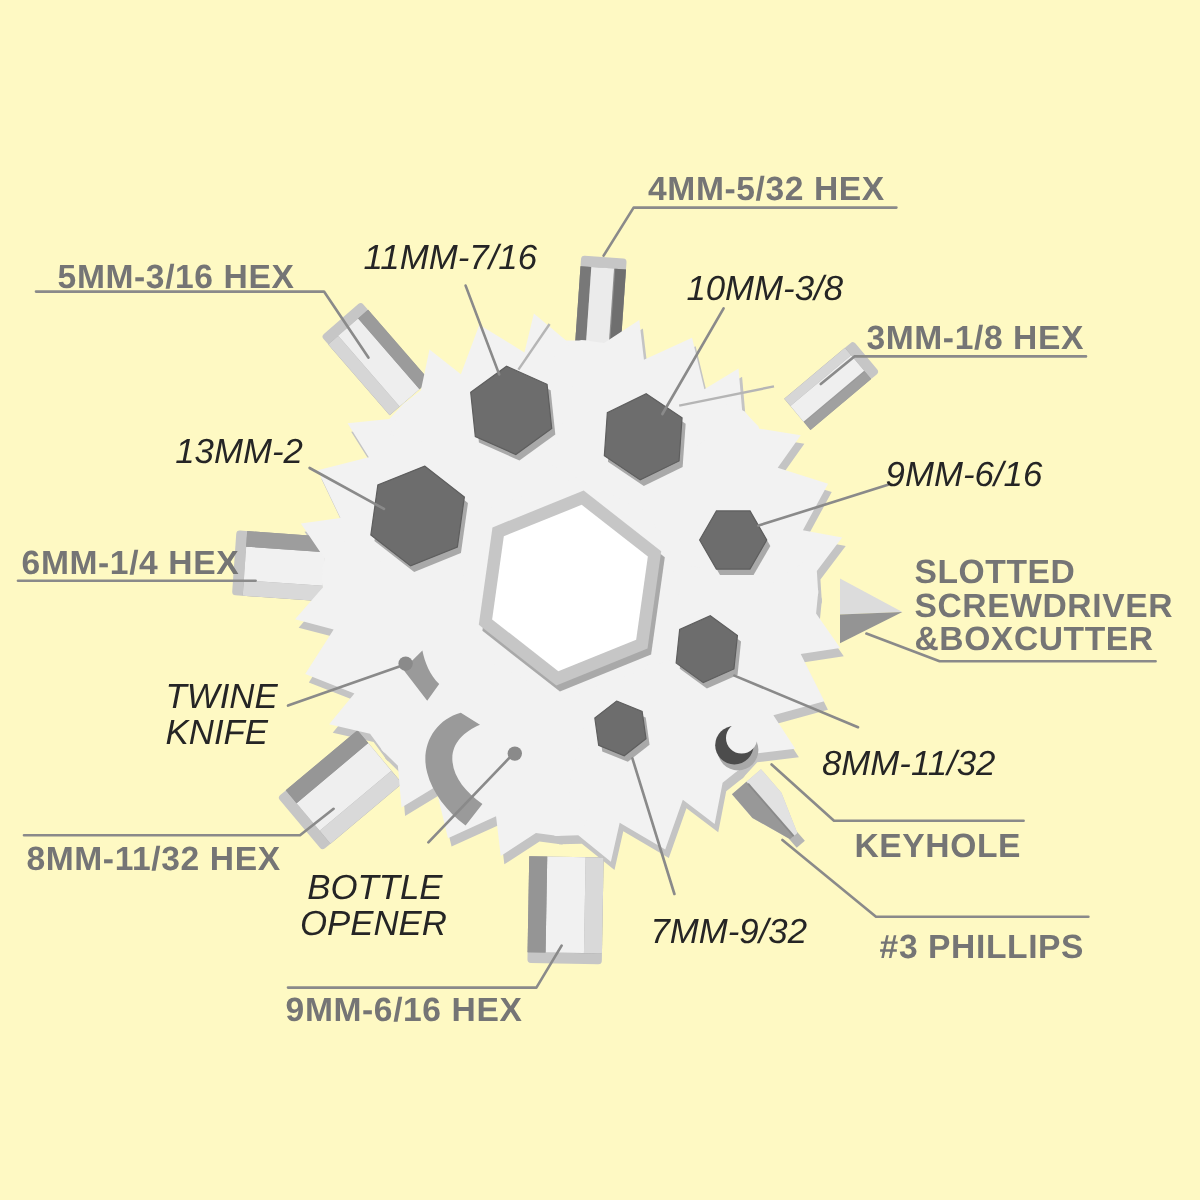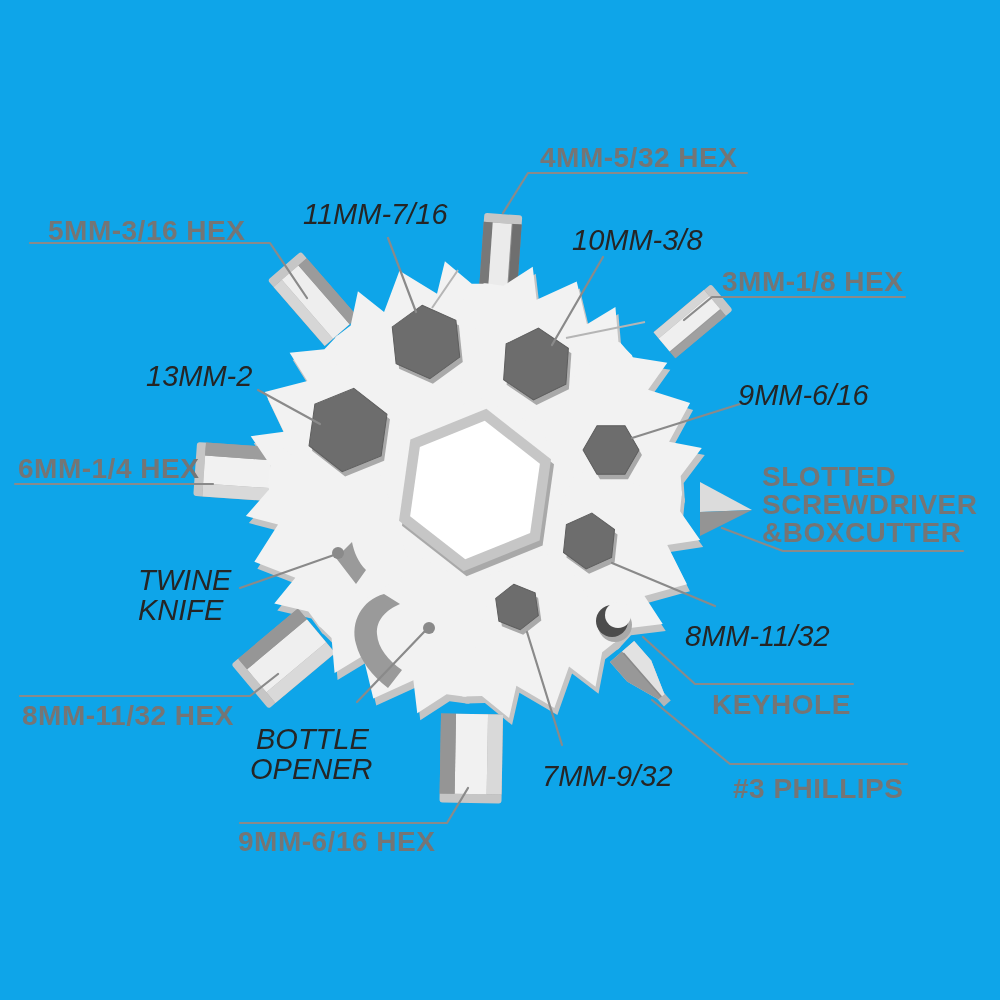--- a/index.html
+++ b/index.html
@@ -1,16 +1,16 @@
 <!DOCTYPE html>
 <html><head>
 <meta charset="utf-8">
 <style>
   html,body{margin:0;padding:0;background:#ffffff;}
-  .stage{position:relative;width:1000px;height:1000px;background:#0ea5e9;overflow:hidden;}
+  .stage{position:relative;width:1000px;height:1000px;background:#fef9c3;overflow:hidden;}
   svg{display:block;}
   text{font-family:"Liberation Sans","DejaVu Sans",sans-serif;}
   .b{font-weight:bold;font-size:28px;fill:#757575;letter-spacing:0.5px;}
   .i{font-style:italic;font-size:29px;fill:#252525;}
   .leader{fill:none;stroke:#8a8a8a;stroke-width:2.2;stroke-linejoin:round;stroke-linecap:round;}
   .stub{fill:none;stroke:#b5b5b5;stroke-width:2;}
   .hole{fill:#6d6d6d;stroke:#5e5e5e;stroke-width:1;}
   .holeShadow{fill:#a9a9a9;}
   .dot{fill:#8a8a8a;}
 </style>

